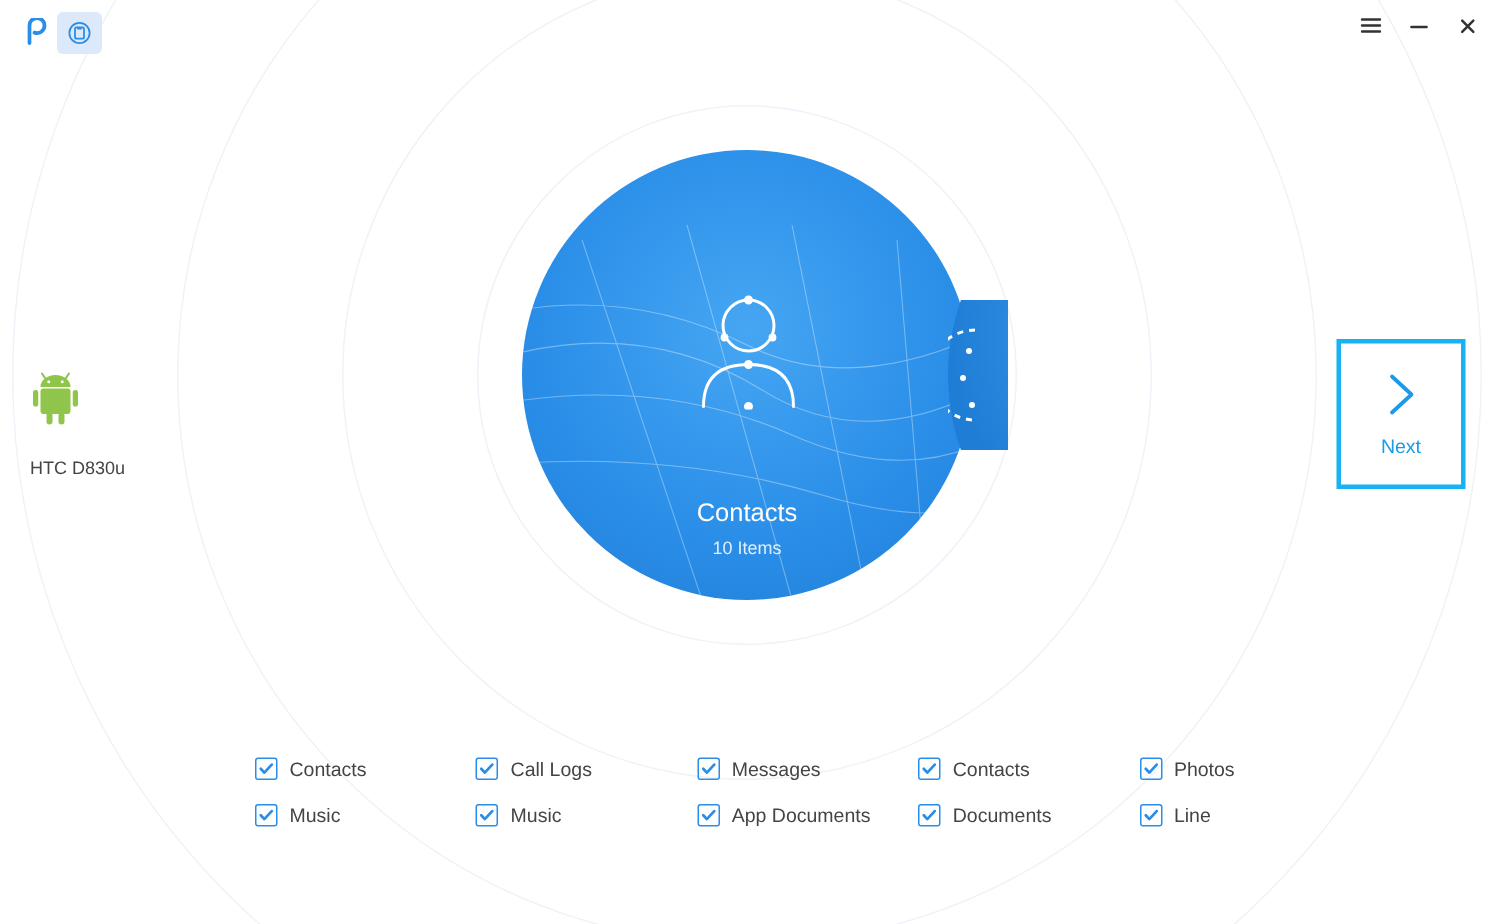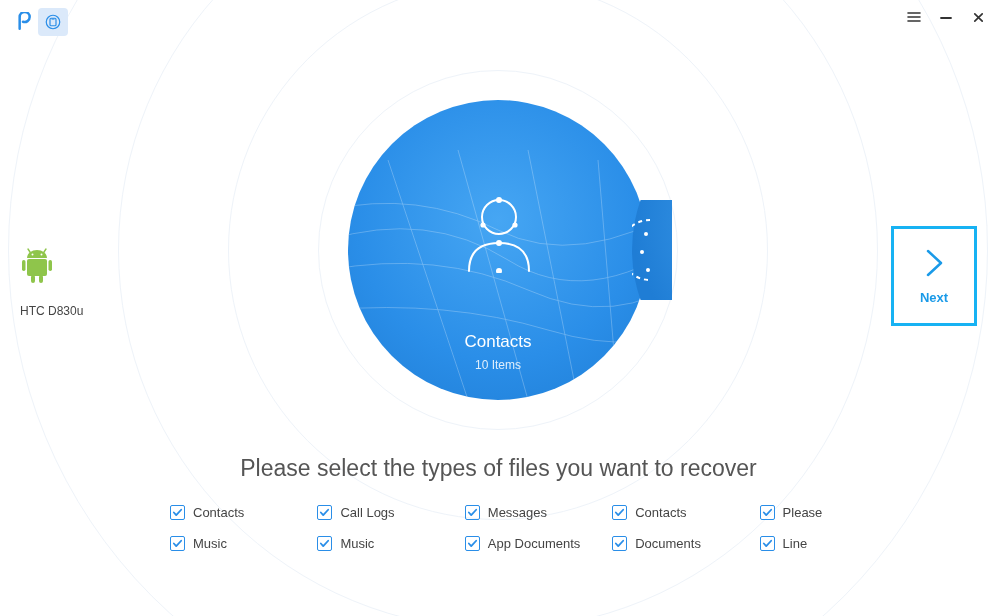--- a/index.html
+++ b/index.html
@@ -34,21 +34,21 @@
   .partial { position:absolute; left:632px; top:200px; }
 
   
   .device { position:absolute; left:20px; top:248px; width:90px; }
   .device .android { margin: 0 auto 12px auto; }
   .device .dev-label { font-size:12px; color:#444; }
 
   
   .next-btn { position:absolute; right:20px; top:226px; width:86px; height:100px;
               border:3px solid #17b2f3; display:flex; flex-direction:column; align-items:center;
-              justify-content:center; gap:12px; cursor:pointer;font-weight:bold; }
+              justify-content:center; gap:12px; cursor:pointer; }
   .next-btn .chev { color:#1a9ae8; }
   .next-btn .next-label { font-size:13px; color:#1a9ae8; }
 
   
   .instruction { position:absolute; top:455px; left:0; width:100%; text-align:center; font-size:23px; font-weight:300; color:#555; }
   .type-grid { position:absolute; top:505px; left:170px; right:90px; display:grid;
                grid-template-columns: repeat(5, 1fr); row-gap:16px; }
   .type-item { display:flex; align-items:center; gap:8px; font-size:13px; color:#444; cursor:pointer; }
   .chk { width:15px; height:15px; border:1.5px solid #2a8ee8; border-radius:2px; display:flex; align-items:center; justify-content:center; flex-shrink:0; }
   .chk svg { display:block; }
@@ -165,21 +165,20 @@
     </g>
   </svg>
 
   <div class="next-btn">
     <svg class="chev" width="26" height="30" viewBox="0 0 26 30">
       <path d="M7 3 L20 15 L7 27" stroke="#1a9ae8" stroke-width="2.5" fill="none" stroke-linecap="round" stroke-linejoin="round"></path>
     </svg>
     <div class="next-label">Next</div>
   </div>
 
-  <div class="instruction">Please select the types of files you want to recover</div>
 
   <div class="type-grid">
     <label class="type-item">
       <span class="chk">
           <svg width="11" height="11" viewBox="0 0 12 12">
             <path d="M2 6l2.6 2.8L10 3" stroke="#2a8ee8" stroke-width="2" fill="none" stroke-linecap="round" stroke-linejoin="round"></path>
           </svg>
         </span>
       <span>Contacts</span>
     </label>
@@ -206,21 +205,21 @@
           </svg>
         </span>
       <span>Contacts</span>
     </label>
     <label class="type-item">
       <span class="chk">
           <svg width="11" height="11" viewBox="0 0 12 12">
             <path d="M2 6l2.6 2.8L10 3" stroke="#2a8ee8" stroke-width="2" fill="none" stroke-linecap="round" stroke-linejoin="round"></path>
           </svg>
         </span>
-      <span>Please</span>
+      <span>Photos</span>
     </label>
 
     <label class="type-item">
       <span class="chk">
           <svg width="11" height="11" viewBox="0 0 12 12">
             <path d="M2 6l2.6 2.8L10 3" stroke="#2a8ee8" stroke-width="2" fill="none" stroke-linecap="round" stroke-linejoin="round"></path>
           </svg>
         </span>
       <span>Music</span>
     </label>

